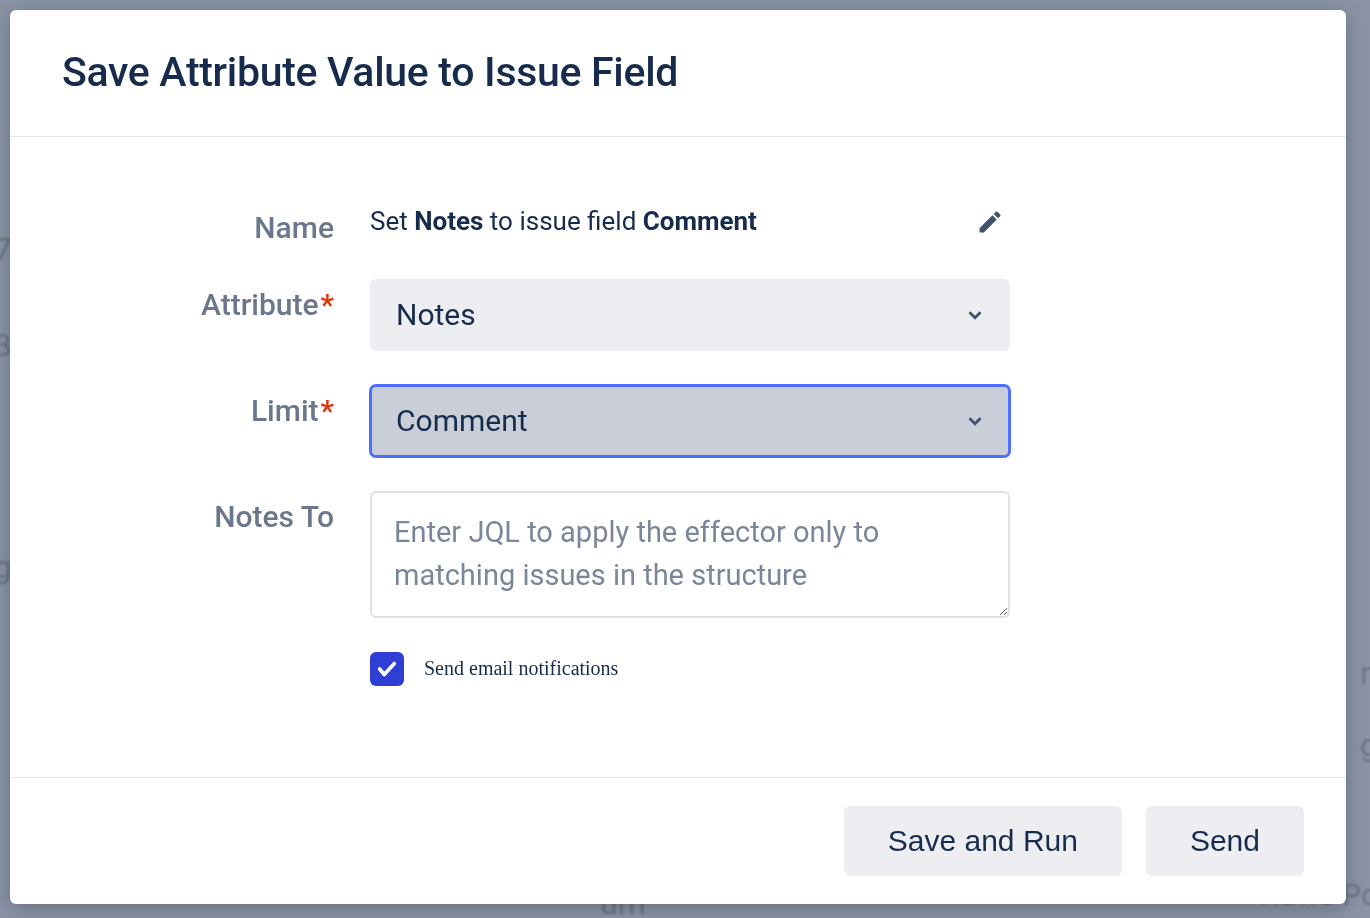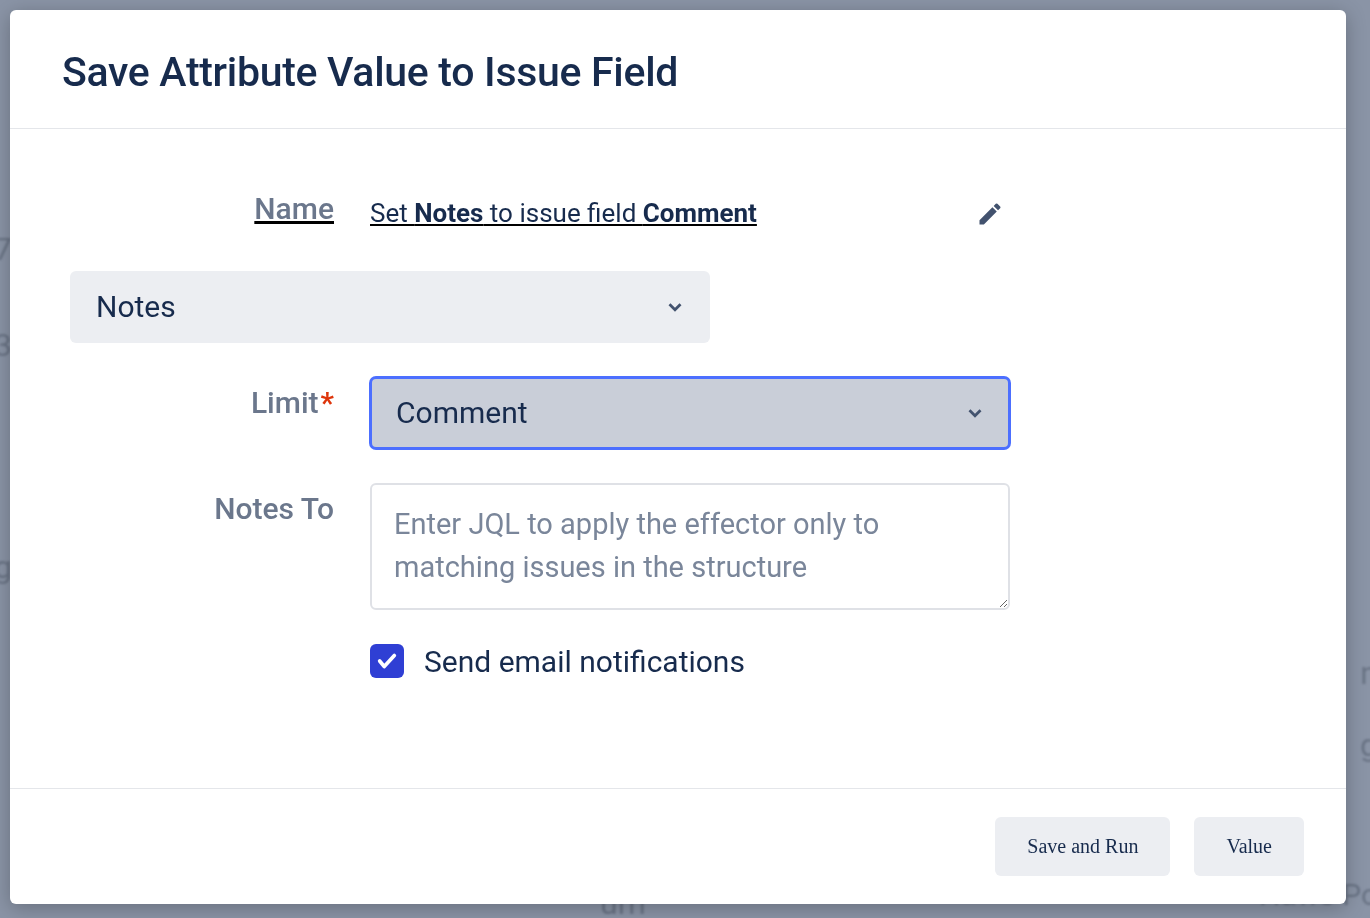--- a/index.html
+++ b/index.html
@@ -28,41 +28,41 @@
   .dialog {
     position: absolute;
     top: 10px; left: 10px; right: 24px; bottom: 14px;
     background: #fff;
     border-radius: 6px;
     box-shadow: 0 4px 20px rgba(0,0,0,.25);
     display: flex;
     flex-direction: column;
   }
   .dialog-header {
-    padding: 38px 52px 32px 52px;
+    padding: 38px 52px 40px 52px;
     border-bottom: 1px solid #e4e6ea;
   }
   .dialog-title {
     margin: 0;
     font-size: 41px;
     font-weight: 500;
     color: #172b4d;
     letter-spacing: -0.3px;
   }
   .dialog-body {
     flex: 1;
     padding: 62px 60px 30px 60px;
     overflow: auto;
   }
   .form-row {
     display: flex;
     align-items: flex-start;
     margin-bottom: 34px;
   }
-  .form-row.align-center { align-items: flex-start; text-decoration: underline; }
+  .form-row.align-center { align-items: flex-end; }
   .form-label {
     width: 300px;
     text-align: right;
     padding-right: 36px;
     font-size: 30px;
     font-weight: 500;
     color: #6b778c;
     padding-top: 8px;
   }
   .form-label.no-pad { padding-top: 0; }
@@ -145,39 +145,39 @@
     border: none;
     display: inline-flex;
     align-items: center;
     justify-content: center;
     cursor: pointer;
     color: #fff;
     flex-shrink: 0;
   }
   .chk svg { width: 22px; height: 22px; }
   .chk-label {
-    font-size: 30px;
-    color: #172b4d;
+    font-size: 20px;
+    color: #172b4d;
+    font-family: Liberation Serif, serif;
   }
   .dialog-footer {
     border-top: 1px solid #e4e6ea;
     padding: 28px 42px 28px 42px;
     display: flex;
     justify-content: flex-end;
     gap: 24px;
     align-items: center;
   }
   .btn {
     border: none;
     border-radius: 6px;
-    padding: 18px 32px;
-    font-size: 20px;
+    padding: 18px 44px;
+    font-size: 30px;
     font-weight: 400;
     cursor: pointer;
-    font-family: Liberation Serif, serif;
   }
   .btn-default {
     background: #eceef2;
     color: #172b4d;
   }
   .btn-link {
     background: transparent;
     color: #2f3fd4;
     padding-left: 14px;
     padding-right: 14px;
@@ -211,20 +211,23 @@
           </div>
           <button class="edit-icon-btn" aria-label="Edit name">
             <svg viewBox="0 0 24 24" fill="currentColor">
                 <path d="M3 17.25V21h3.75l11.06-11.06-3.75-3.75L3 17.25zM20.71 7.04a1 1 0 0 0 0-1.41l-2.34-2.34a1 1 0 0 0-1.41 0l-1.83 1.83 3.75 3.75 1.83-1.83z"></path>
               </svg>
           </button>
         </div>
       </div>
 
       <div class="form-row">
+        <div class="form-label">
+          <span>Attribute</span><span class="req-star">*</span>
+        </div>
         <div class="form-control-wrap">
           <div class="select" role="combobox" tabindex="0">
             <span>Notes</span>
             <svg class="chevron" viewBox="0 0 24 24" fill="none" stroke="currentColor" stroke-width="3">
                 <polyline points="6 9 12 15 18 9"></polyline>
               </svg>
           </div>
         </div>
       </div>
 
@@ -258,17 +261,17 @@
               </svg>
           </button>
           <span class="chk-label">Send email notifications</span>
         </div>
       </div>
 
     </div>
 
     <div class="dialog-footer">
       <button class="btn btn-default">Save and Run</button>
-      <button class="btn btn-default">Value</button>
+      <button class="btn btn-default">Send</button>
     </div>
 
   </div>
 </div>
 
 </body></html>

